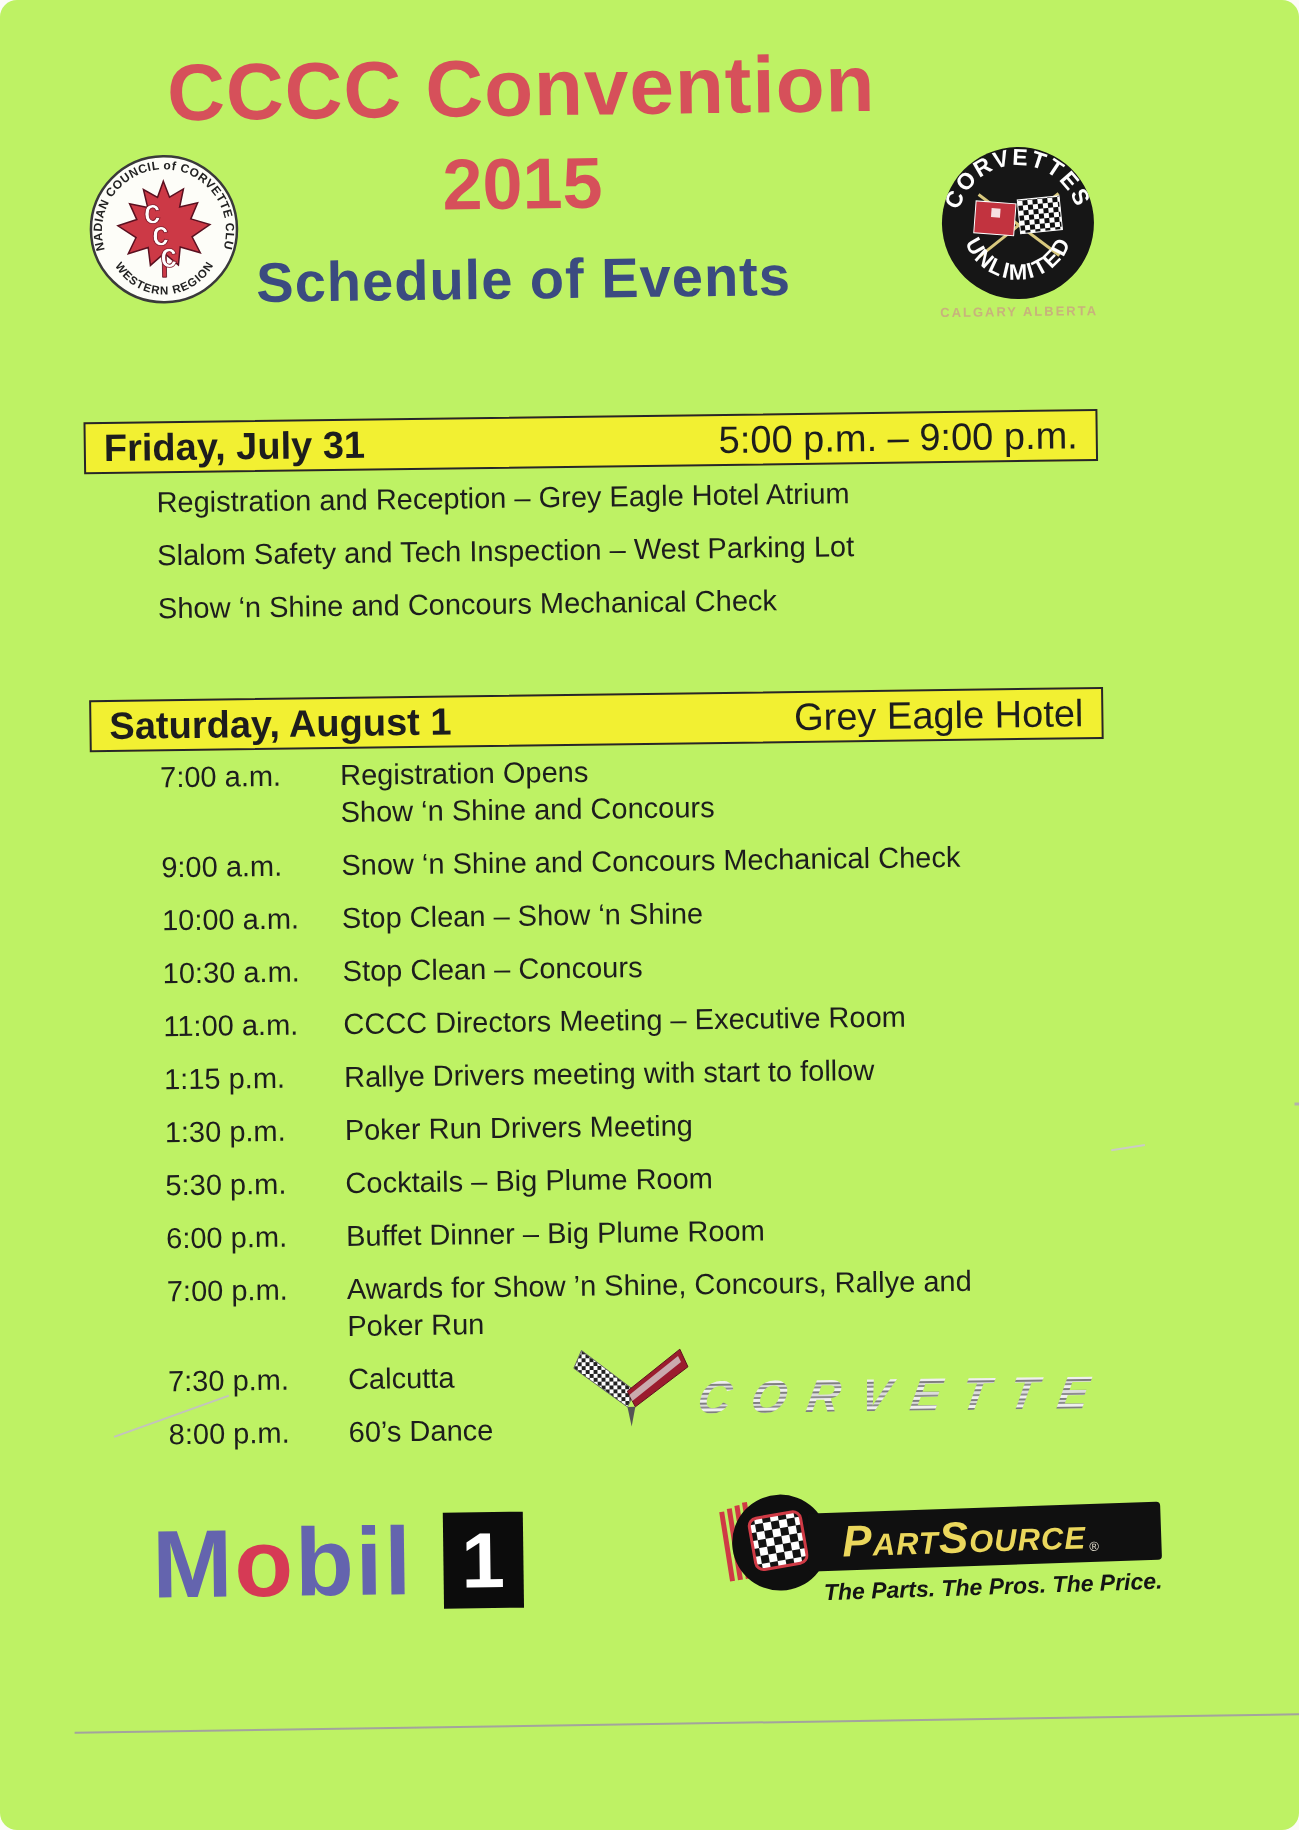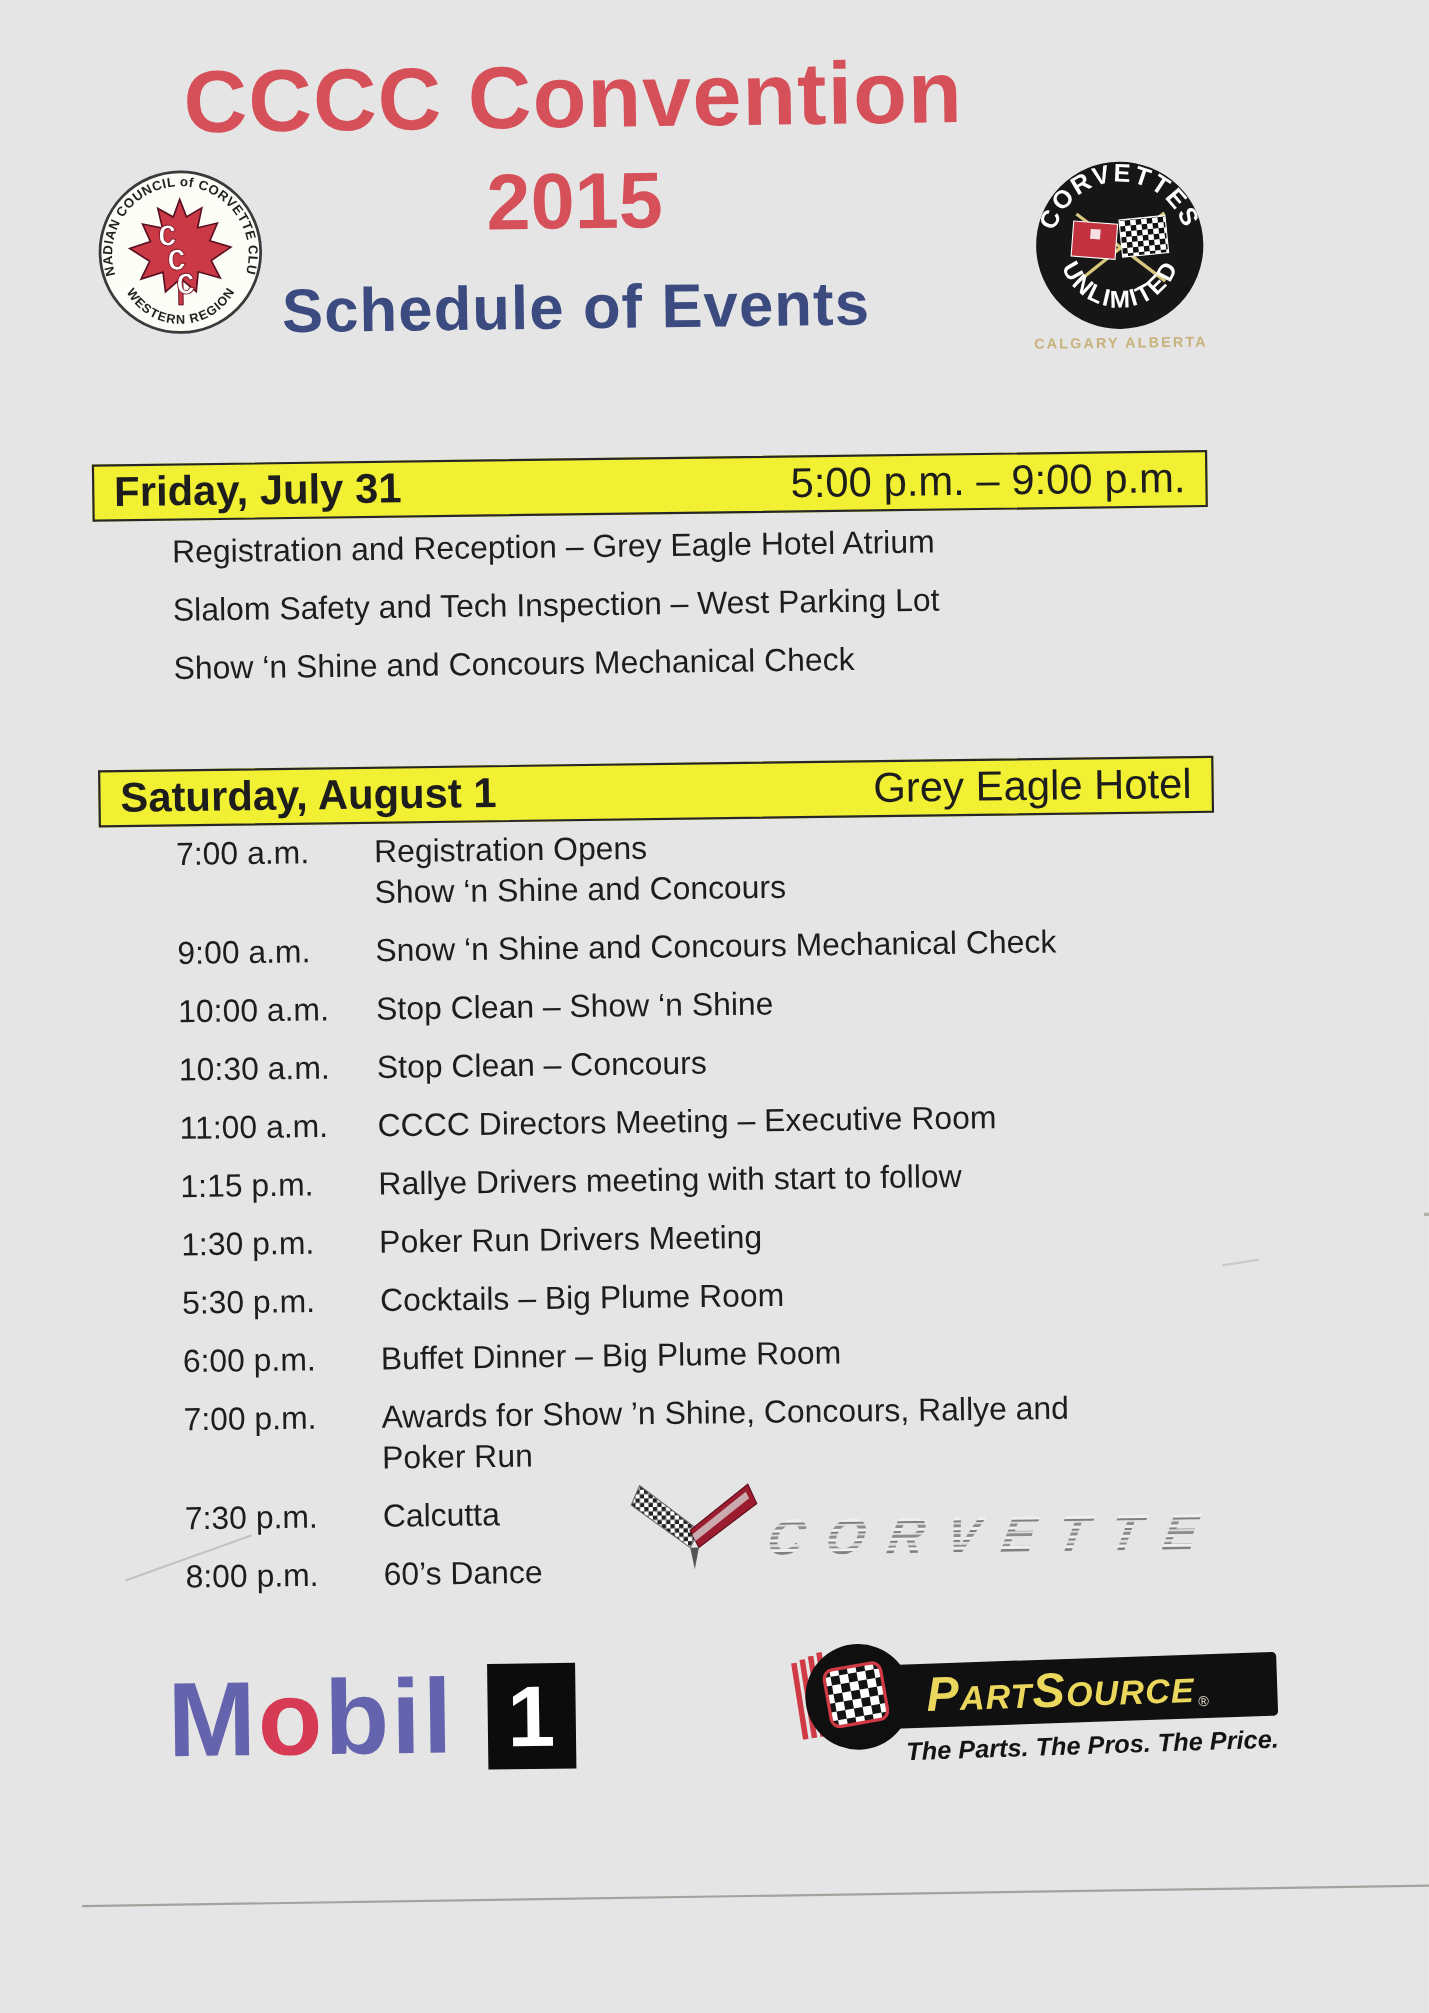--- a/index.html
+++ b/index.html
@@ -1,21 +1,21 @@
 <!DOCTYPE html>
 <html style="--accent-red: #d6505a; --navy: #3b4b80; --highlight-yellow: #f2f032; --ink: #1d1d1d; --mobil-blue: #6464ae; --mobil-red: #d63a55; --partsource-yellow: #ebd75c;"><head>
 <meta charset="utf-8">
 <style>
   :root{
     --accent-red:#d6505a; --navy:#3b4b80; --highlight-yellow:#f2f032; --ink:#1d1d1d;
     --mobil-blue:#6464ae; --mobil-red:#d63a55; --partsource-yellow:#ebd75c;
   }
   *{box-sizing:border-box; margin:0; padding:0;}
   body{background:#fcfbf7; font-family:"Liberation Sans", sans-serif;}
-  .page{position:relative; width:1299px; height:1830px; margin:0 auto; background:#e5e5e5; overflow:hidden;}
+  .page{position:relative; width:1299px; height:1830px; margin:0 auto; background:#bef264; overflow:hidden;border-radius:17px;}
   .tilt{position:absolute; inset:0; transform:rotate(-0.75deg); transform-origin:55% 0;}
 
   
   .header-text{position:absolute; left:0; top:40px; width:1040px; text-align:center;}
   .t1{font-size:80px; font-weight:700; letter-spacing:1px; color:var(--accent-red);}
   .t2{font-size:72px; font-weight:700; color:var(--accent-red); margin-top:8px;}
   .subtitle{font-size:56px; font-weight:700; color:var(--navy); margin-top:22px; letter-spacing:1px;}
   .logo-left{position:absolute; left:85px; top:146px;}
   .logo-right{position:absolute; left:936px; top:148px;}
 

